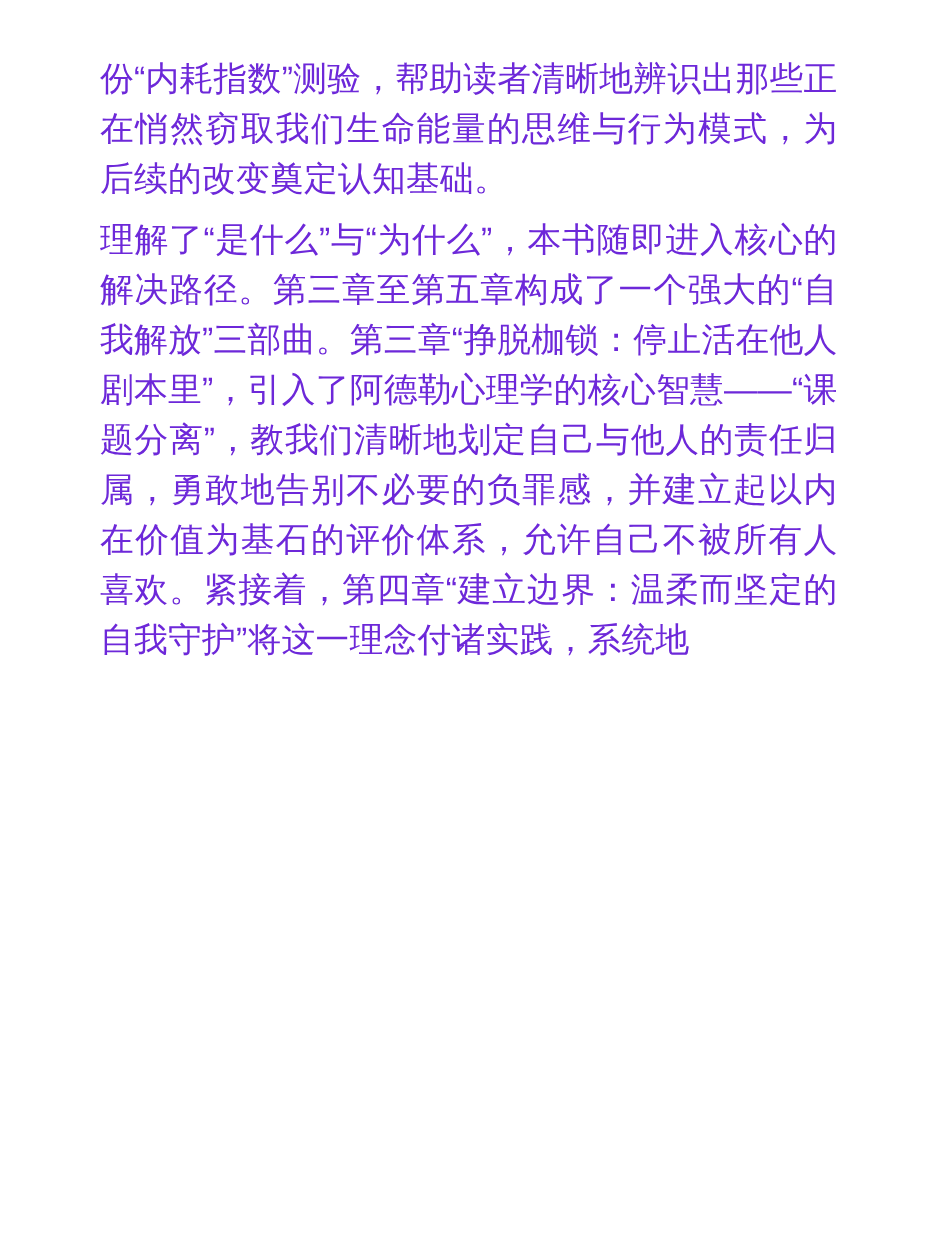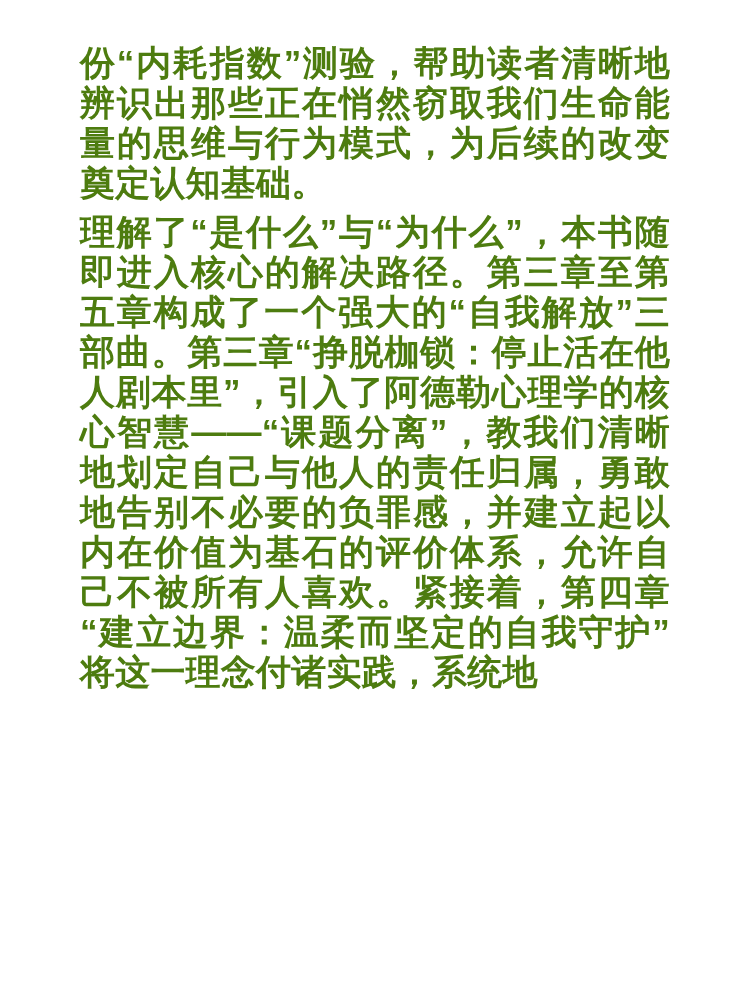--- a/index.html
+++ b/index.html
@@ -15,28 +15,27 @@
   }
   .page {
     box-sizing: border-box;
     width: 750px;
     height: 1000px;
     padding: 43px 80px 0 80px;
     background: #ffffff;
   }
   .para {
     margin: 0 0 9px 0;
-    font-size: 35px;
+    font-size: 27px;
     line-height: 40px;
-    color: #4d7c0f;
+    color: #6d28d9;
     text-align: justify;
     letter-spacing: 0.2px;
     word-break: break-all;
     text-justify: inter-ideograph;
-    font-weight: bold;
   }
   .para:last-child {
     margin-bottom: 0;
   }
 </style>
 </head>
 <body>
 
 <div class="page">
   <p class="para">份“内耗指数”测验，帮助读者清晰地辨识出那些正在悄然窃取我们生命能量的思维与行为模式，为后续的改变奠定认知基础。</p>

